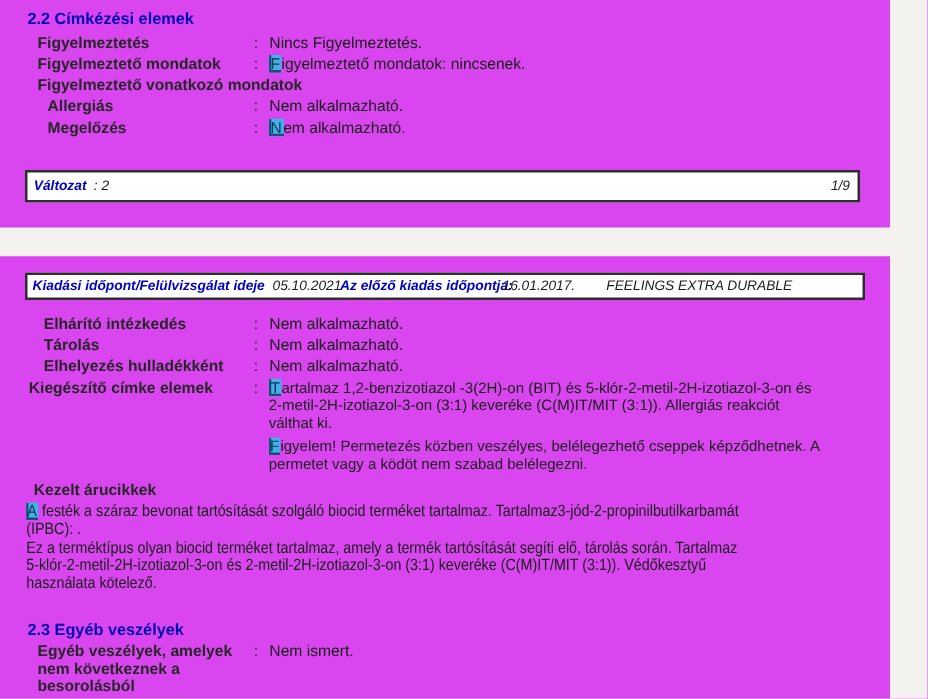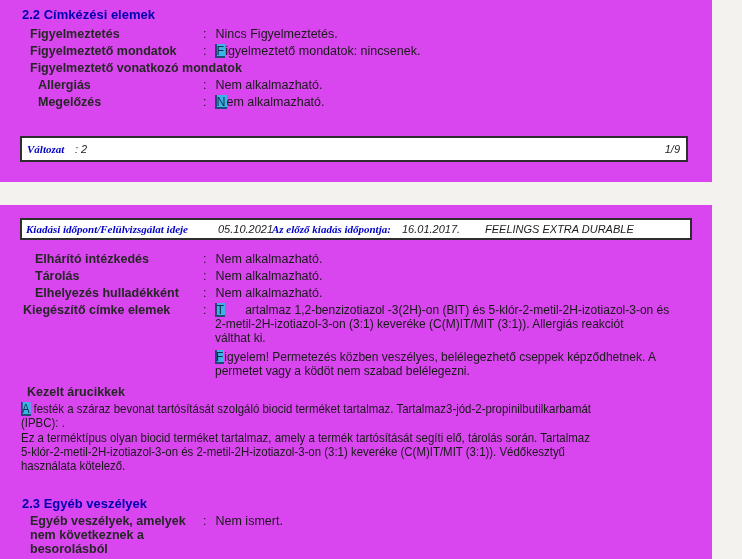--- a/index.html
+++ b/index.html
@@ -40,21 +40,21 @@
   .bold-head{position:absolute;font-size:12.5px;font-weight:bold;color:#262626;white-space:nowrap;}
 
   .framebox{
     position:absolute;border:2px solid #2e2e2e;background:#fff;
     font-size:11px;font-style:italic;white-space:nowrap;
   }
   .fbox{left:20px;top:136px;width:664px;height:22px;}
   .fbox span{position:absolute;line-height:22px;}
   .hbox{left:20px;top:13px;width:668px;height:18px;}
   .hbox span{position:absolute;line-height:18px;}
-  .blue-it{color:#0000c4;font-weight:bold;font-family:Liberation Serif, serif;}
+  .blue-it{color:#0000c4;font-weight:bold;}
   .dark-it{color:#1c1c1c;}
 </style>
 </head>
 <body>
 
 <div class="page page1">
 
   <div class="sec-title" style="top:7px;">2.2 Címkézési elemek</div>
 
   <div class="row" style="top:27px;">
@@ -108,21 +108,21 @@
     <span class="vc"><span>:</span><span class="val">Nem alkalmazható.</span></span>
   </div>
 
   <div class="row" style="top:81px;">
     <span class="lbl" style="left:35px;">Elhelyezés hulladékként</span>
     <span class="vc"><span>:</span><span class="val">Nem alkalmazható.</span></span>
   </div>
 
   <div class="row" style="top:98px;">
     <span class="lbl" style="left:23px;">Kiegészítő címke elemek</span>
-    <span class="vc"><span>:</span><span class="hl">T</span><span class="val val-after-hl" style="font-size:12px;padding-left:20px;">artalmaz 1,2-benzizotiazol -3(2H)-on (BIT) és 5-klór-2-metil-2H-izotiazol-3-on és</span></span>
+    <span class="vc"><span>:</span><span class="hl">T</span><span class="val val-after-hl" style="font-size:12px;">artalmaz 1,2-benzizotiazol -3(2H)-on (BIT) és 5-klór-2-metil-2H-izotiazol-3-on és</span></span>
   </div>
   <div class="para" style="left:215px;top:112px;">
     <span class="pline">2-metil-2H-izotiazol-3-on (3:1) keveréke (C(M)IT/MIT (3:1)).  Allergiás reakciót</span>
     <span class="pline">válthat ki.</span>
   </div>
 
   <div class="para" style="left:215px;top:145px;">
     <span class="pline"><span class="hl hl2">F</span><span>igyelem! Permetezés közben veszélyes, belélegezhető cseppek képződhetnek. A</span></span>
     <span class="pline">permetet vagy a ködöt nem szabad belélegezni.</span>
   </div>

